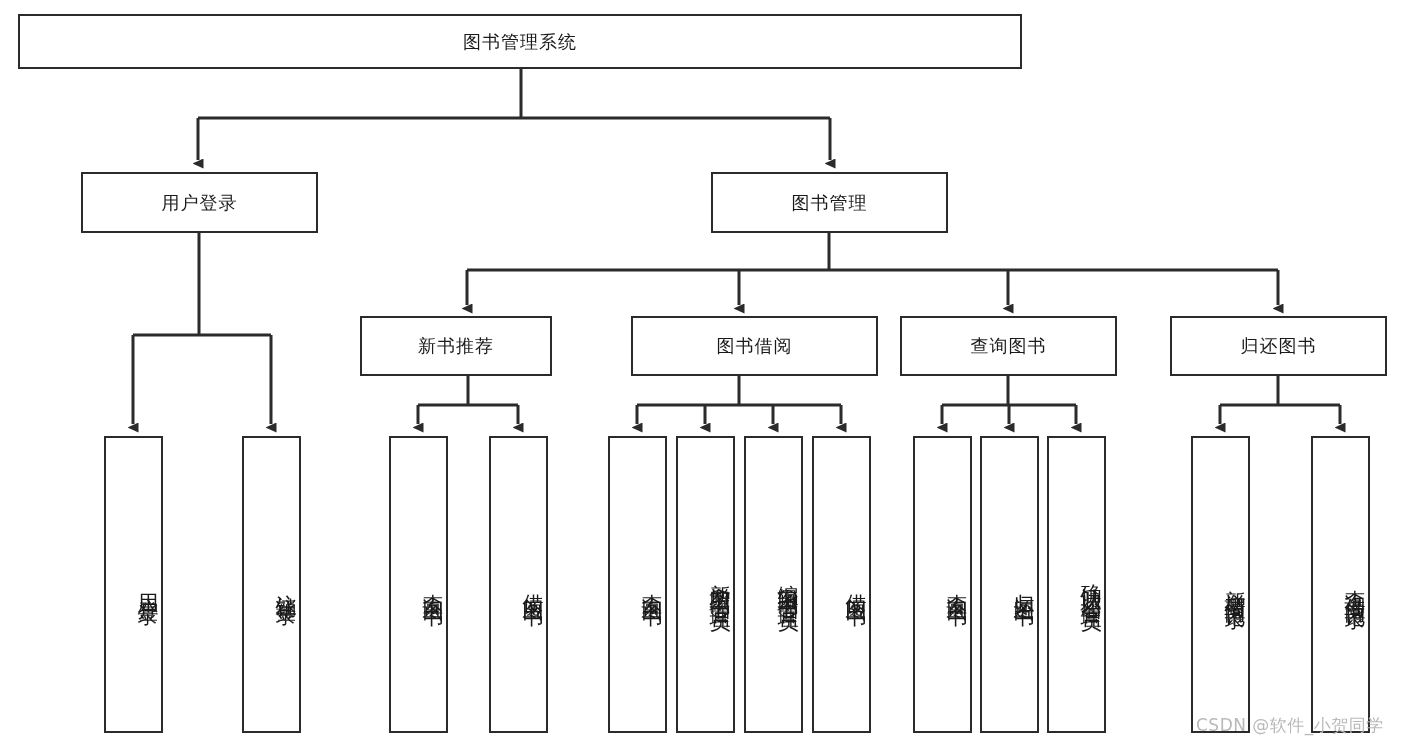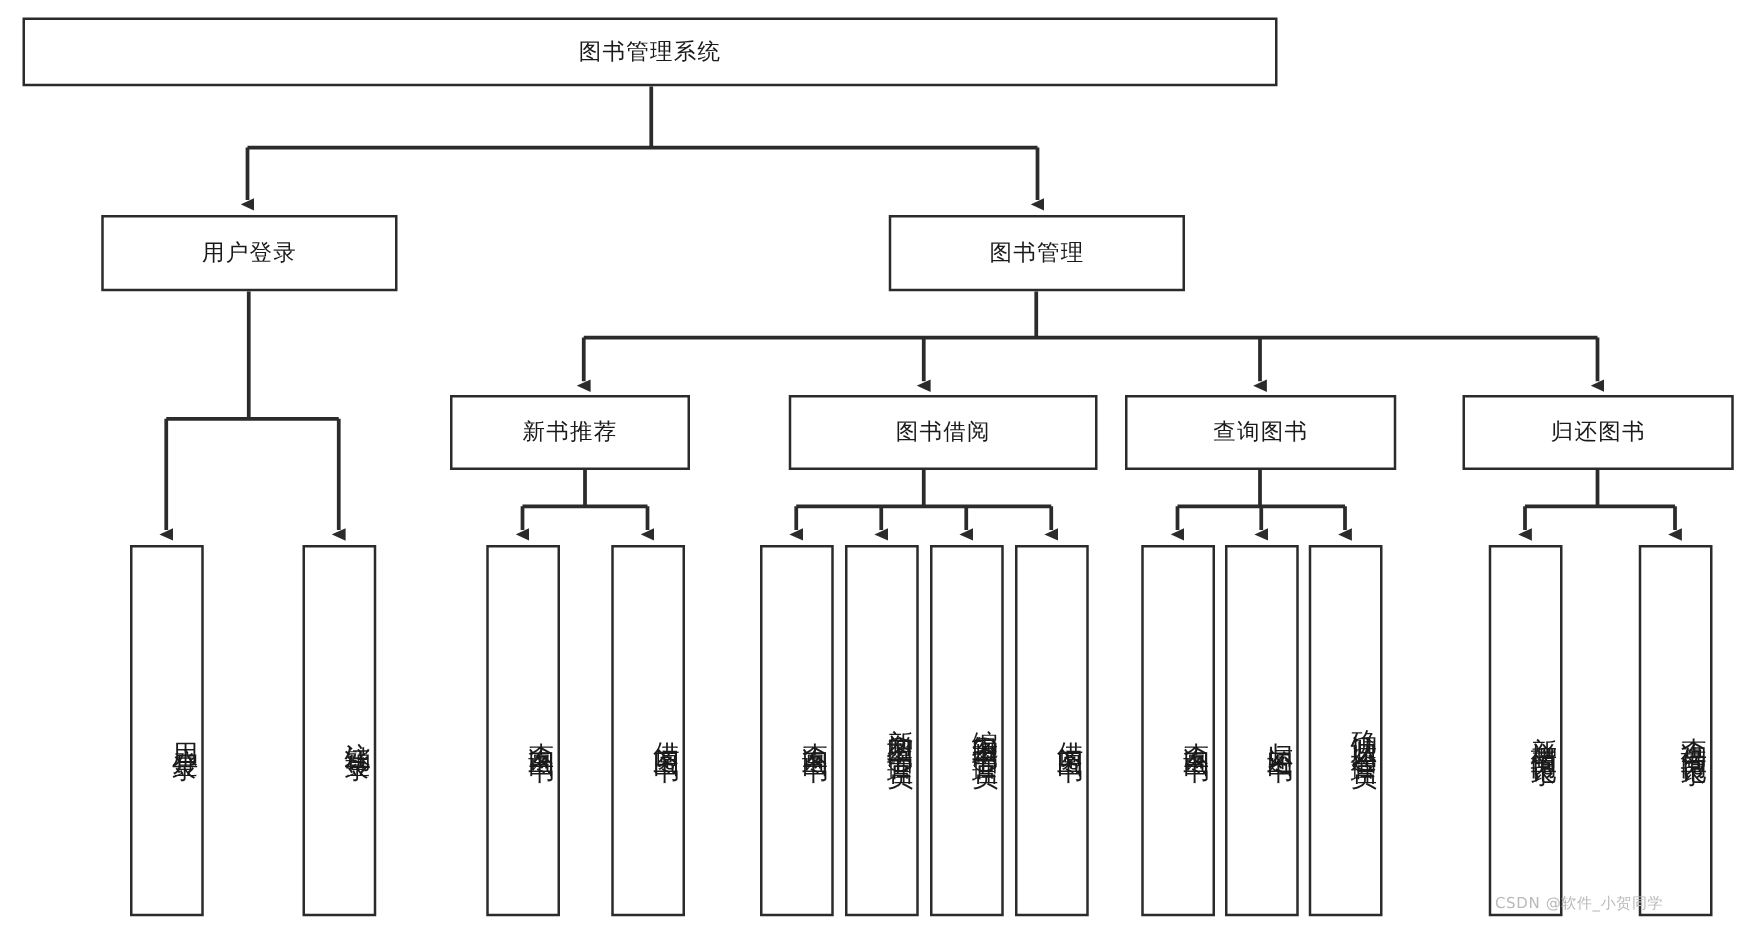--- a/index.html
+++ b/index.html
@@ -53,21 +53,21 @@
   }
   .node.vert .vlabel {
     writing-mode: vertical-rl;
     text-orientation: upright;
     display: block;
     white-space: nowrap;
   }
   .watermark {
     position: absolute;
     color: #b9b9b9;
-    font-size: 12px;
+    font-size: 17px;
     letter-spacing: 0.5px;
     white-space: nowrap;
     user-select: none;
   }
 </style>
 </head>
 <body>
 
 <div id="canvas">
 

